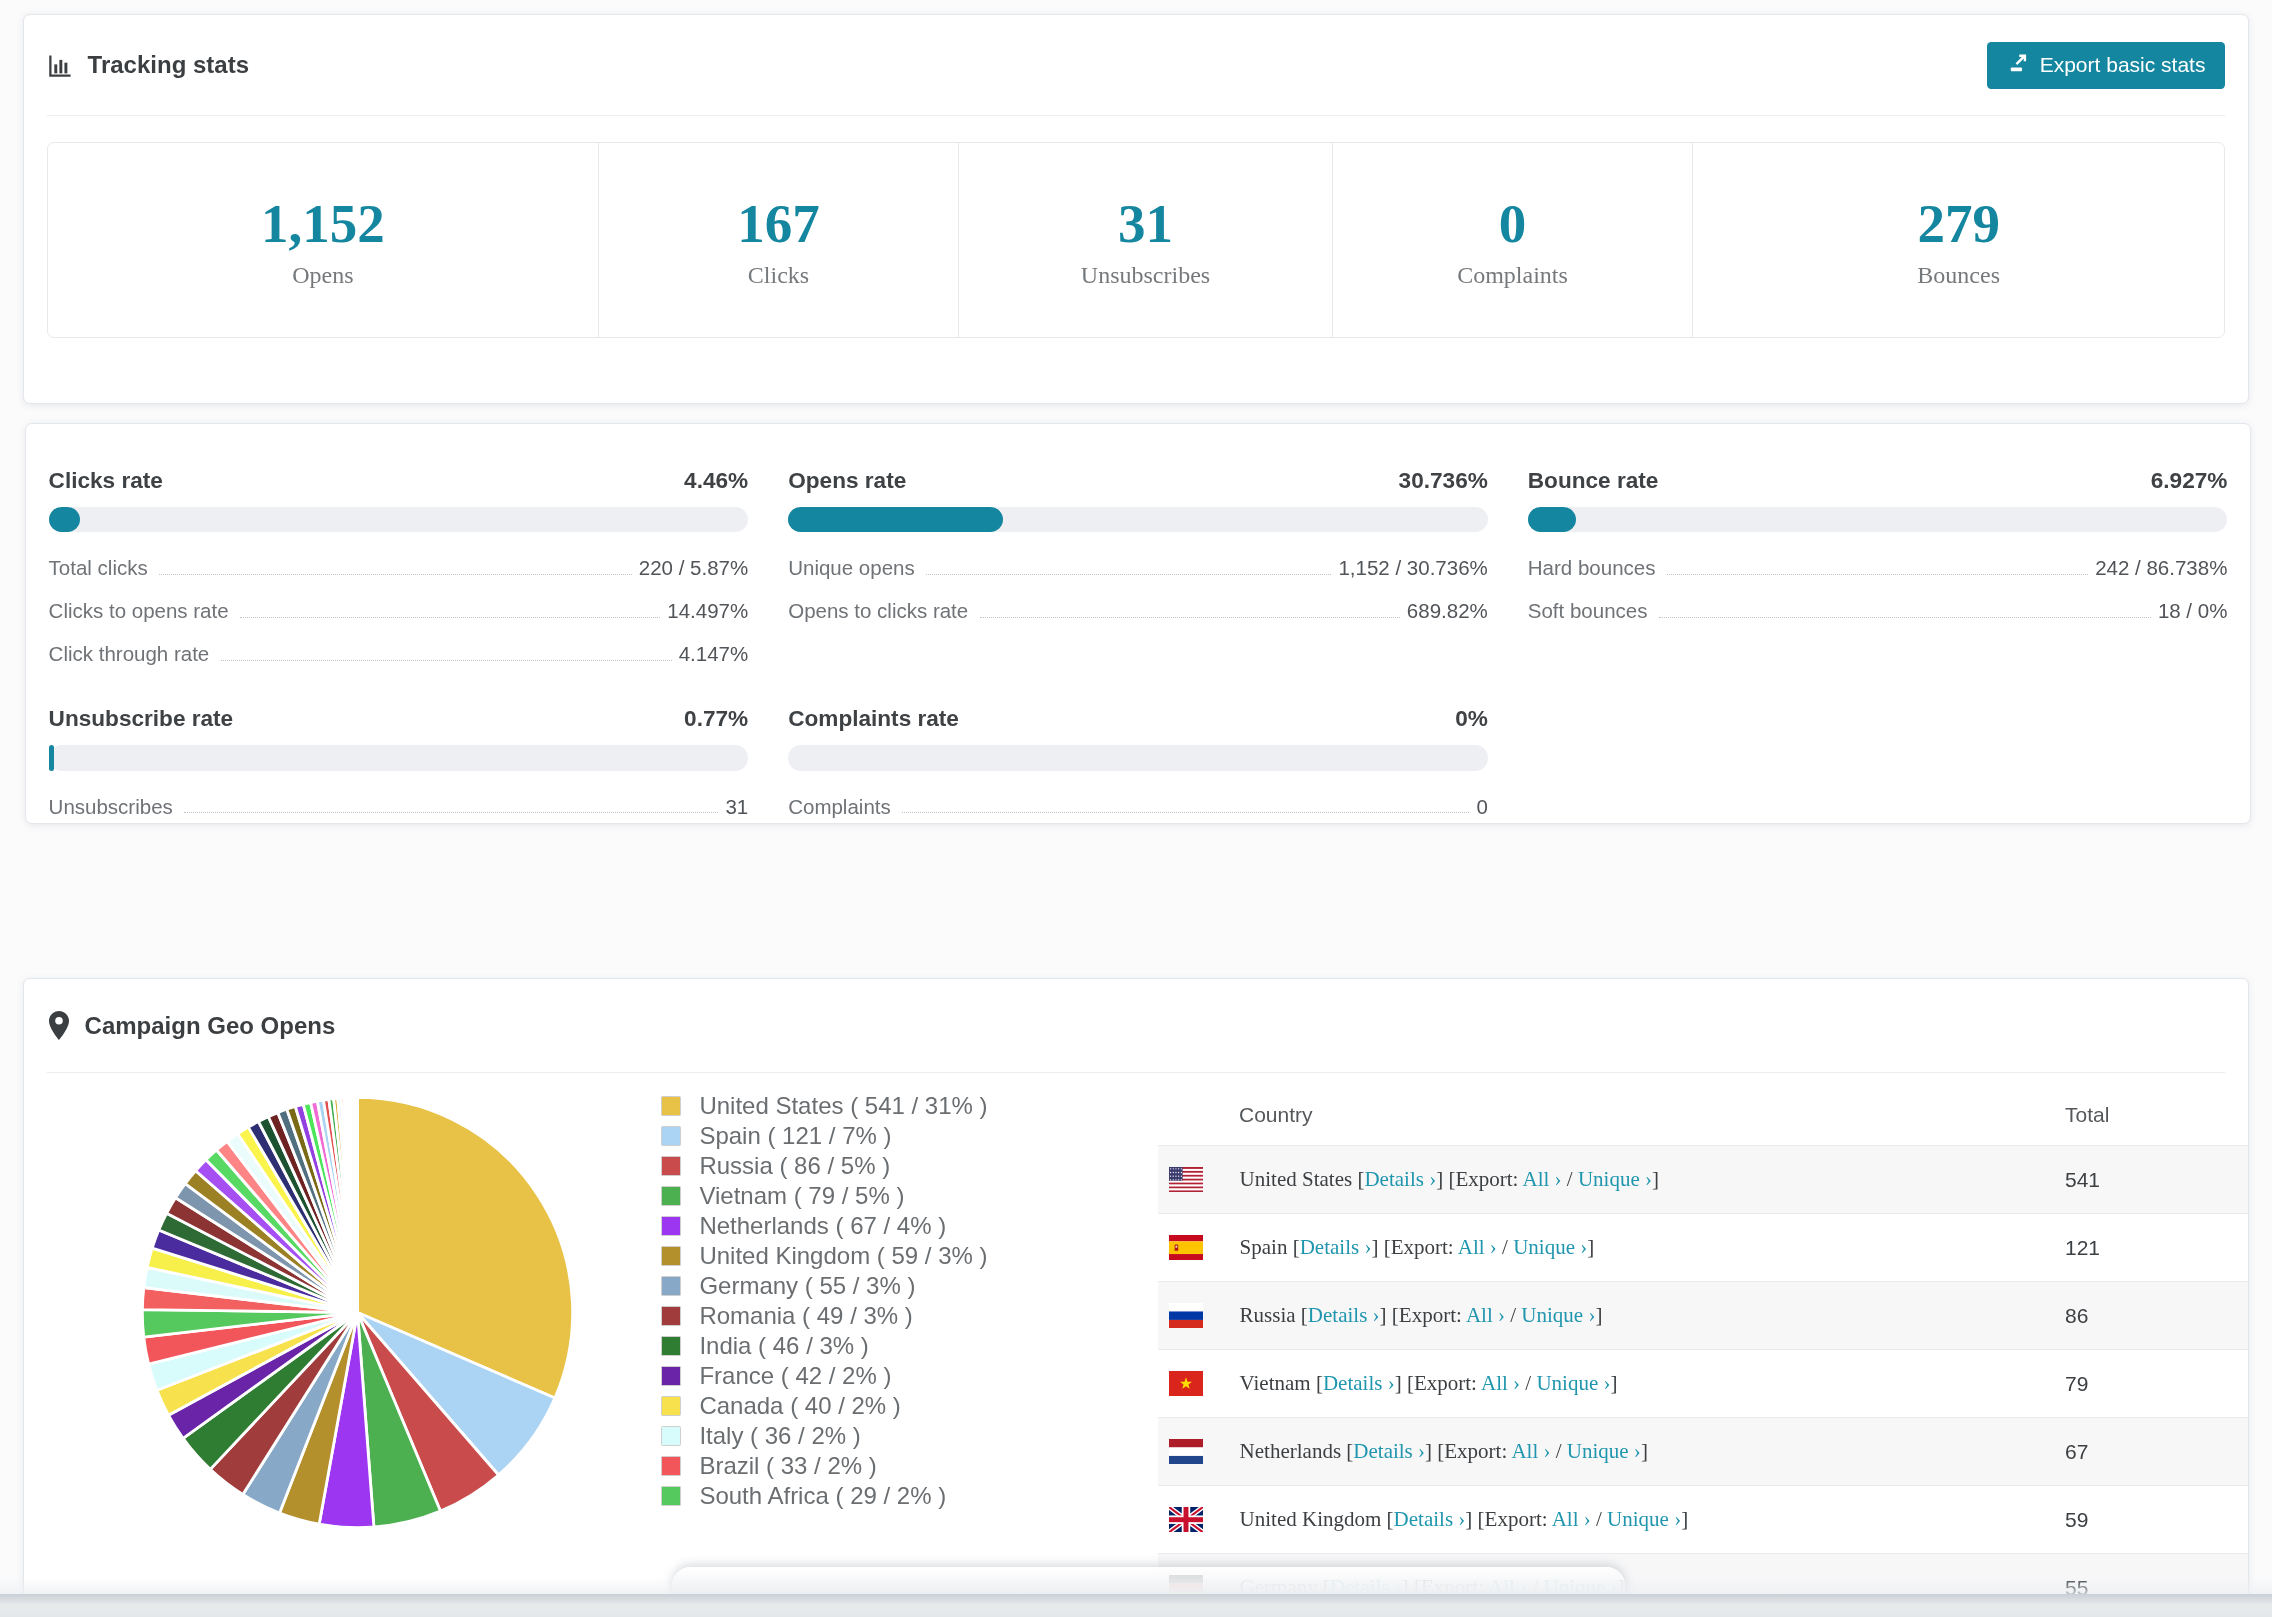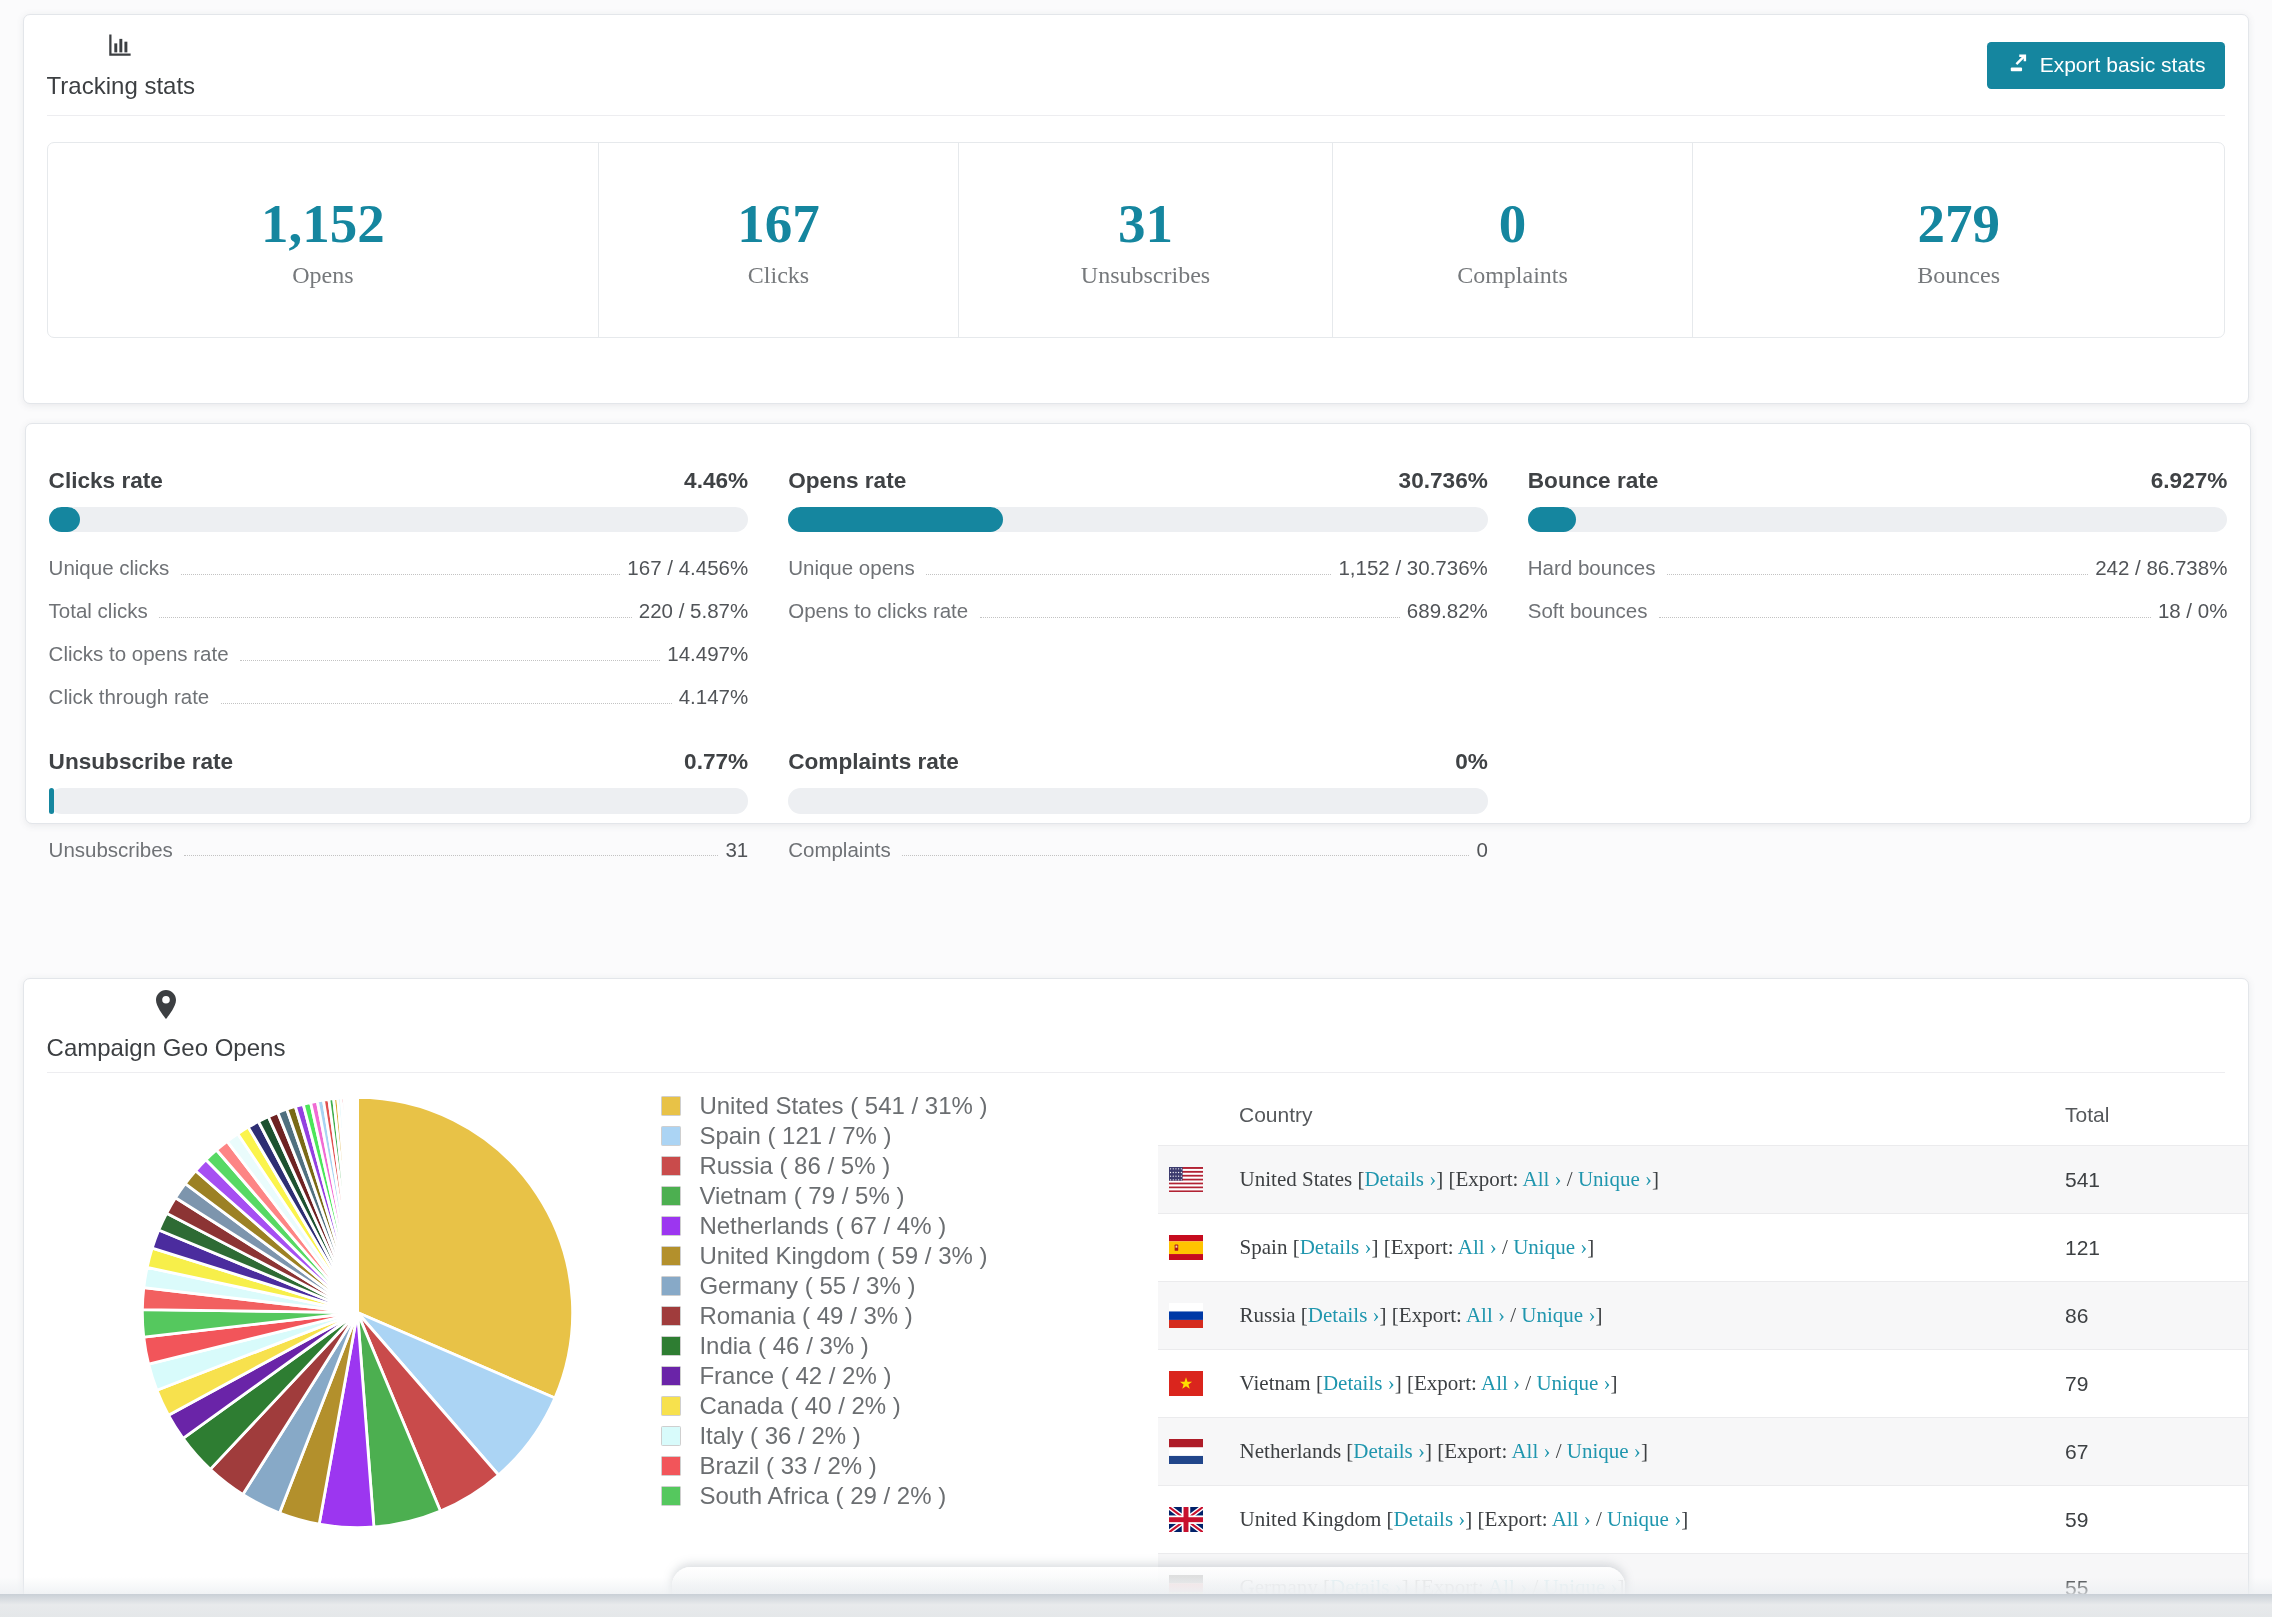--- a/index.html
+++ b/index.html
@@ -22,21 +22,21 @@
   .card-rates    { left: 25px; top: 423px;  width: 2226px; height: 401px; }
   .card-geo      { left: 23px; top: 978px; width: 2226px; height: 741px; }
 
   .card-head {
     display: flex; align-items: center;
     height: 101px; margin: 0 22.6px;
     border-bottom: 1.4px solid #ededf0;
   }
   .head-title {
     display: flex; align-items: center; gap: 14px;
-    font-size: 24px; color: #3c3f42; font-weight: 400; flex-direction: column;
+    font-size: 24px; color: #3c3f42; font-weight: 700;
   }
   .head-title svg { display: block; }
 
   .export-btn {
     margin-left: auto;
     display: flex; align-items: center; gap: 10px;
     height: 47px; padding: 16px 20px;
     background: #15869f; color: #fff;
     border: none; border-radius: 4.2px;
     font-size: 21px; font-family: inherit; cursor: pointer;
@@ -182,25 +182,20 @@
   <div class="rates-grid">
       <div class="rate-block">
         <div class="rate-head">
           <span class="rate-title">Clicks rate</span>
           <span class="rate-value">4.46%</span>
         </div>
         <div class="rate-bar">
           <div class="rate-fill" style="width: 4.46%;"></div>
         </div>
         <div class="rate-rows">
-          <div class="rate-row">
-            <span class="lbl">Unique clicks</span>
-            <span class="leader"></span>
-            <span class="val">167 / 4.456%</span>
-          </div>
           <div class="rate-row">
             <span class="lbl">Total clicks</span>
             <span class="leader"></span>
             <span class="val">220 / 5.87%</span>
           </div>
           <div class="rate-row">
             <span class="lbl">Clicks to opens rate</span>
             <span class="leader"></span>
             <span class="val">14.497%</span>
           </div>

